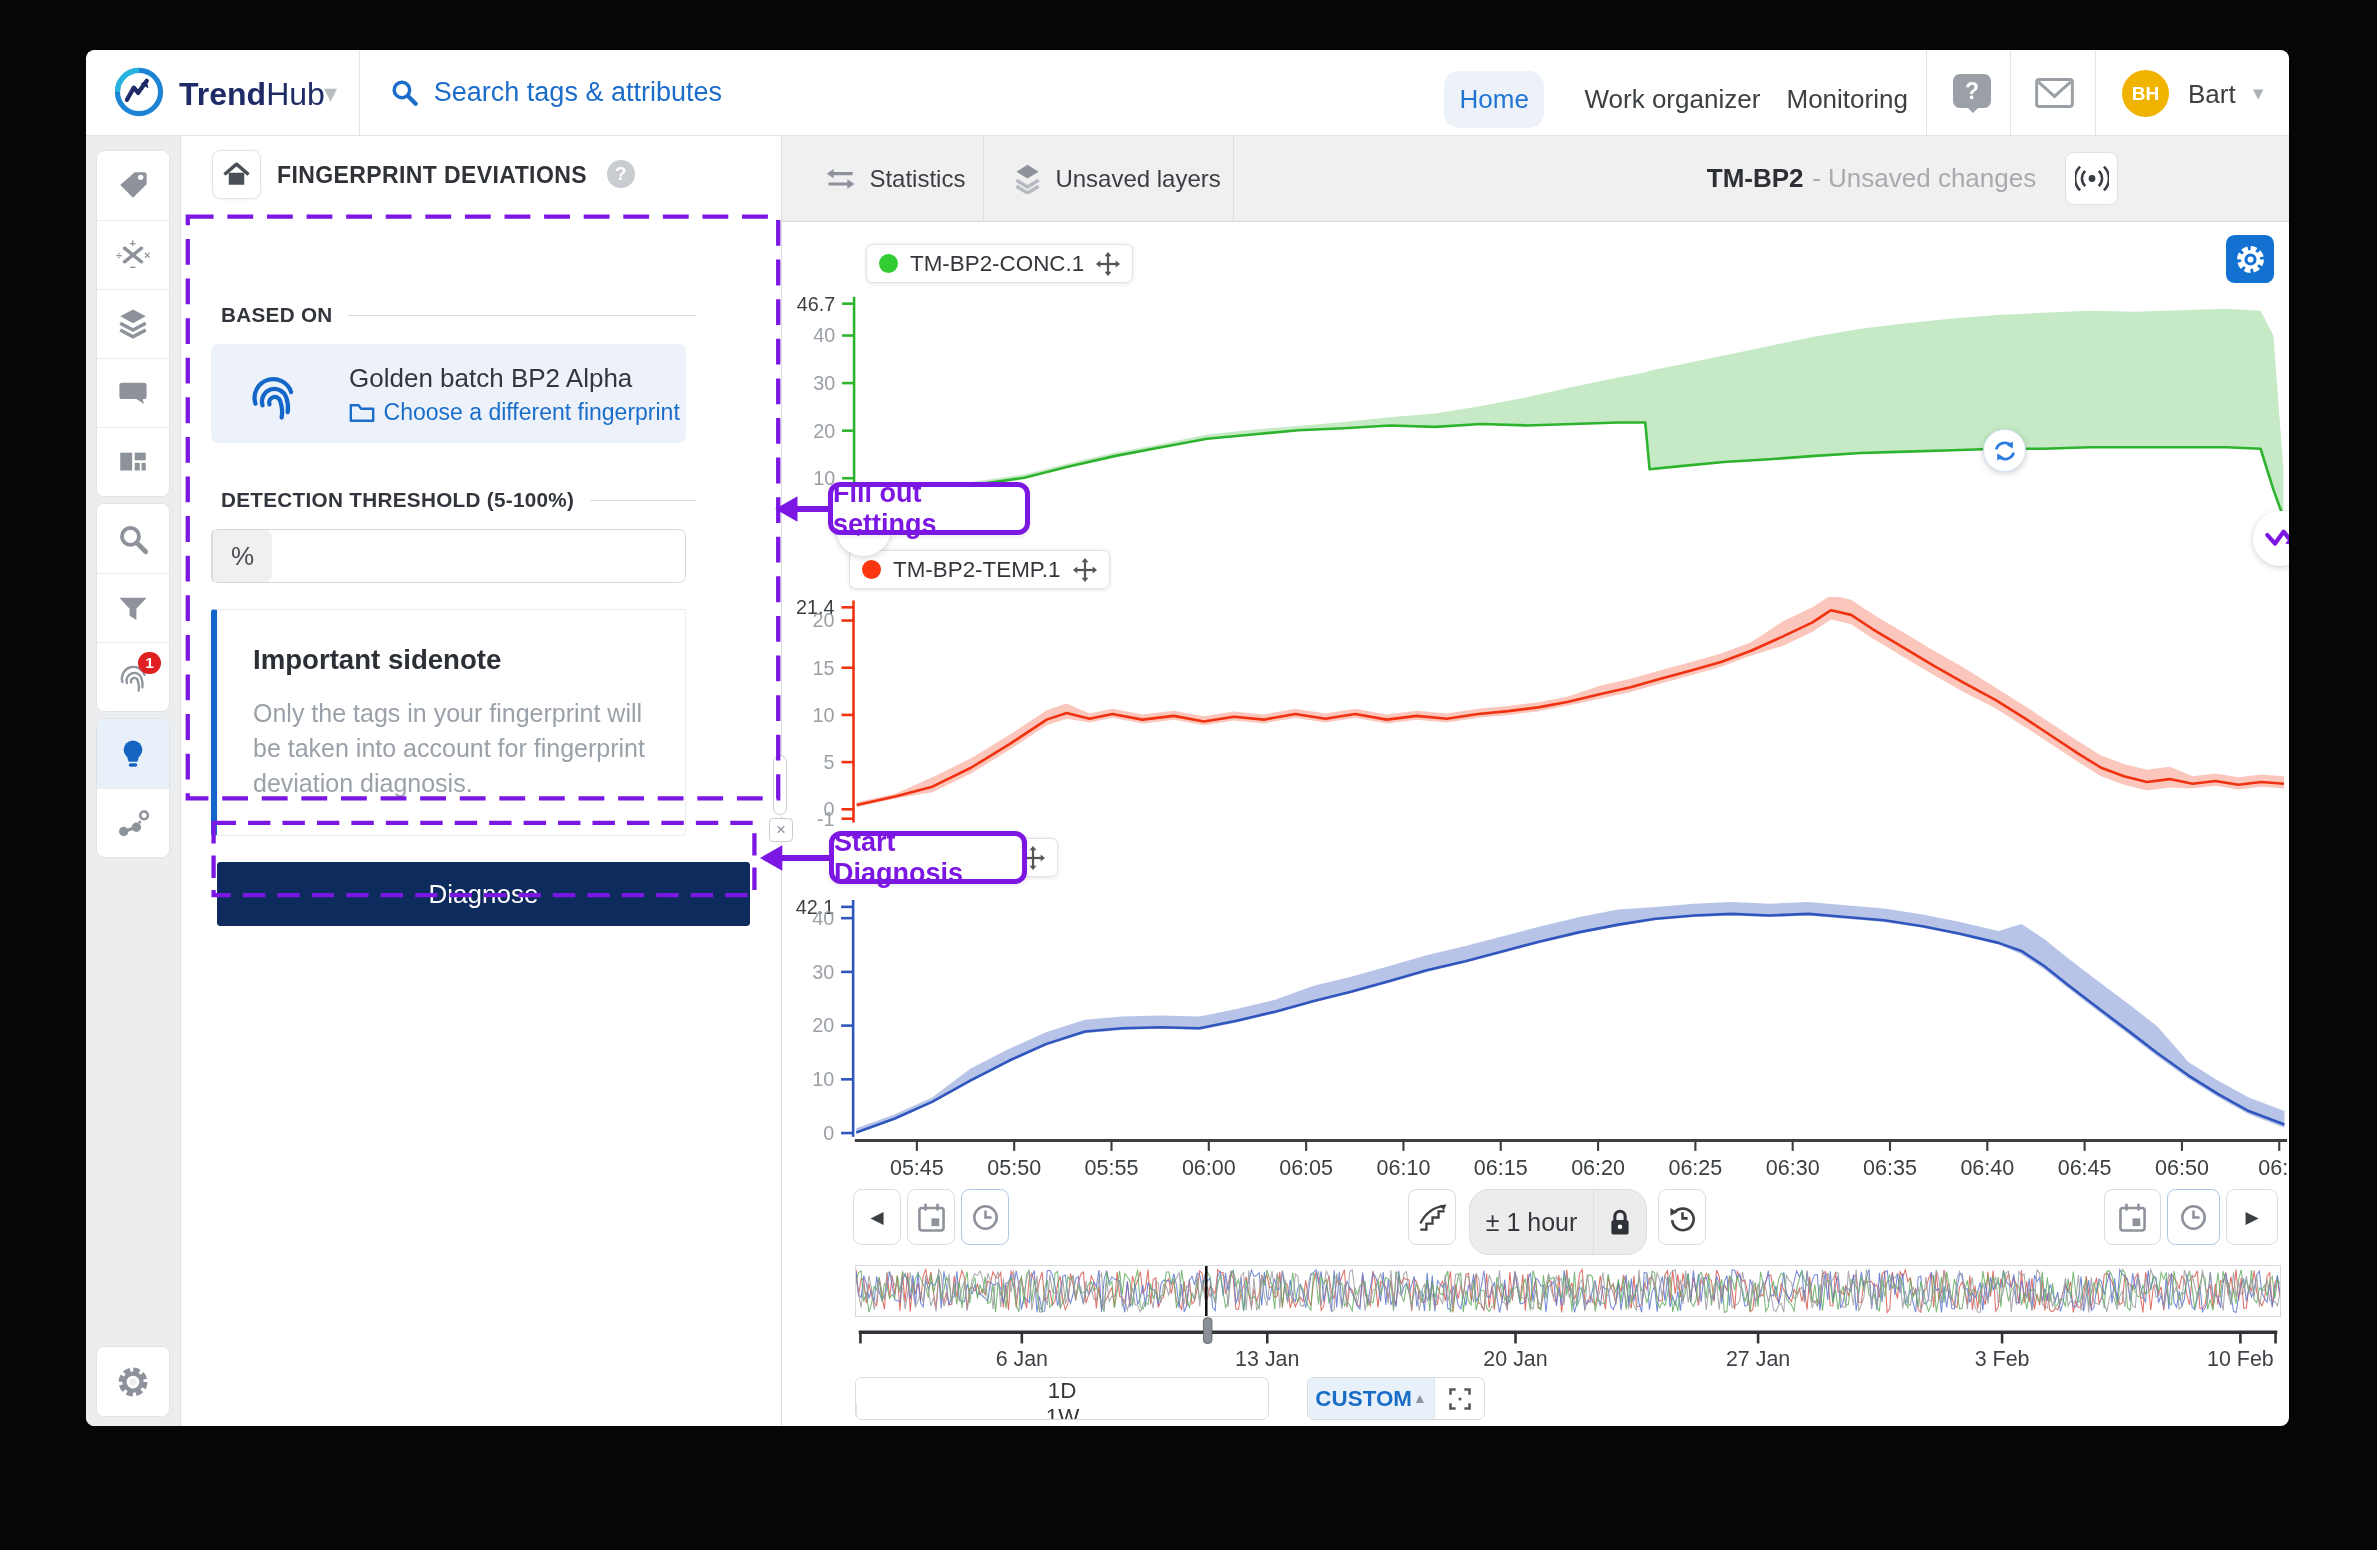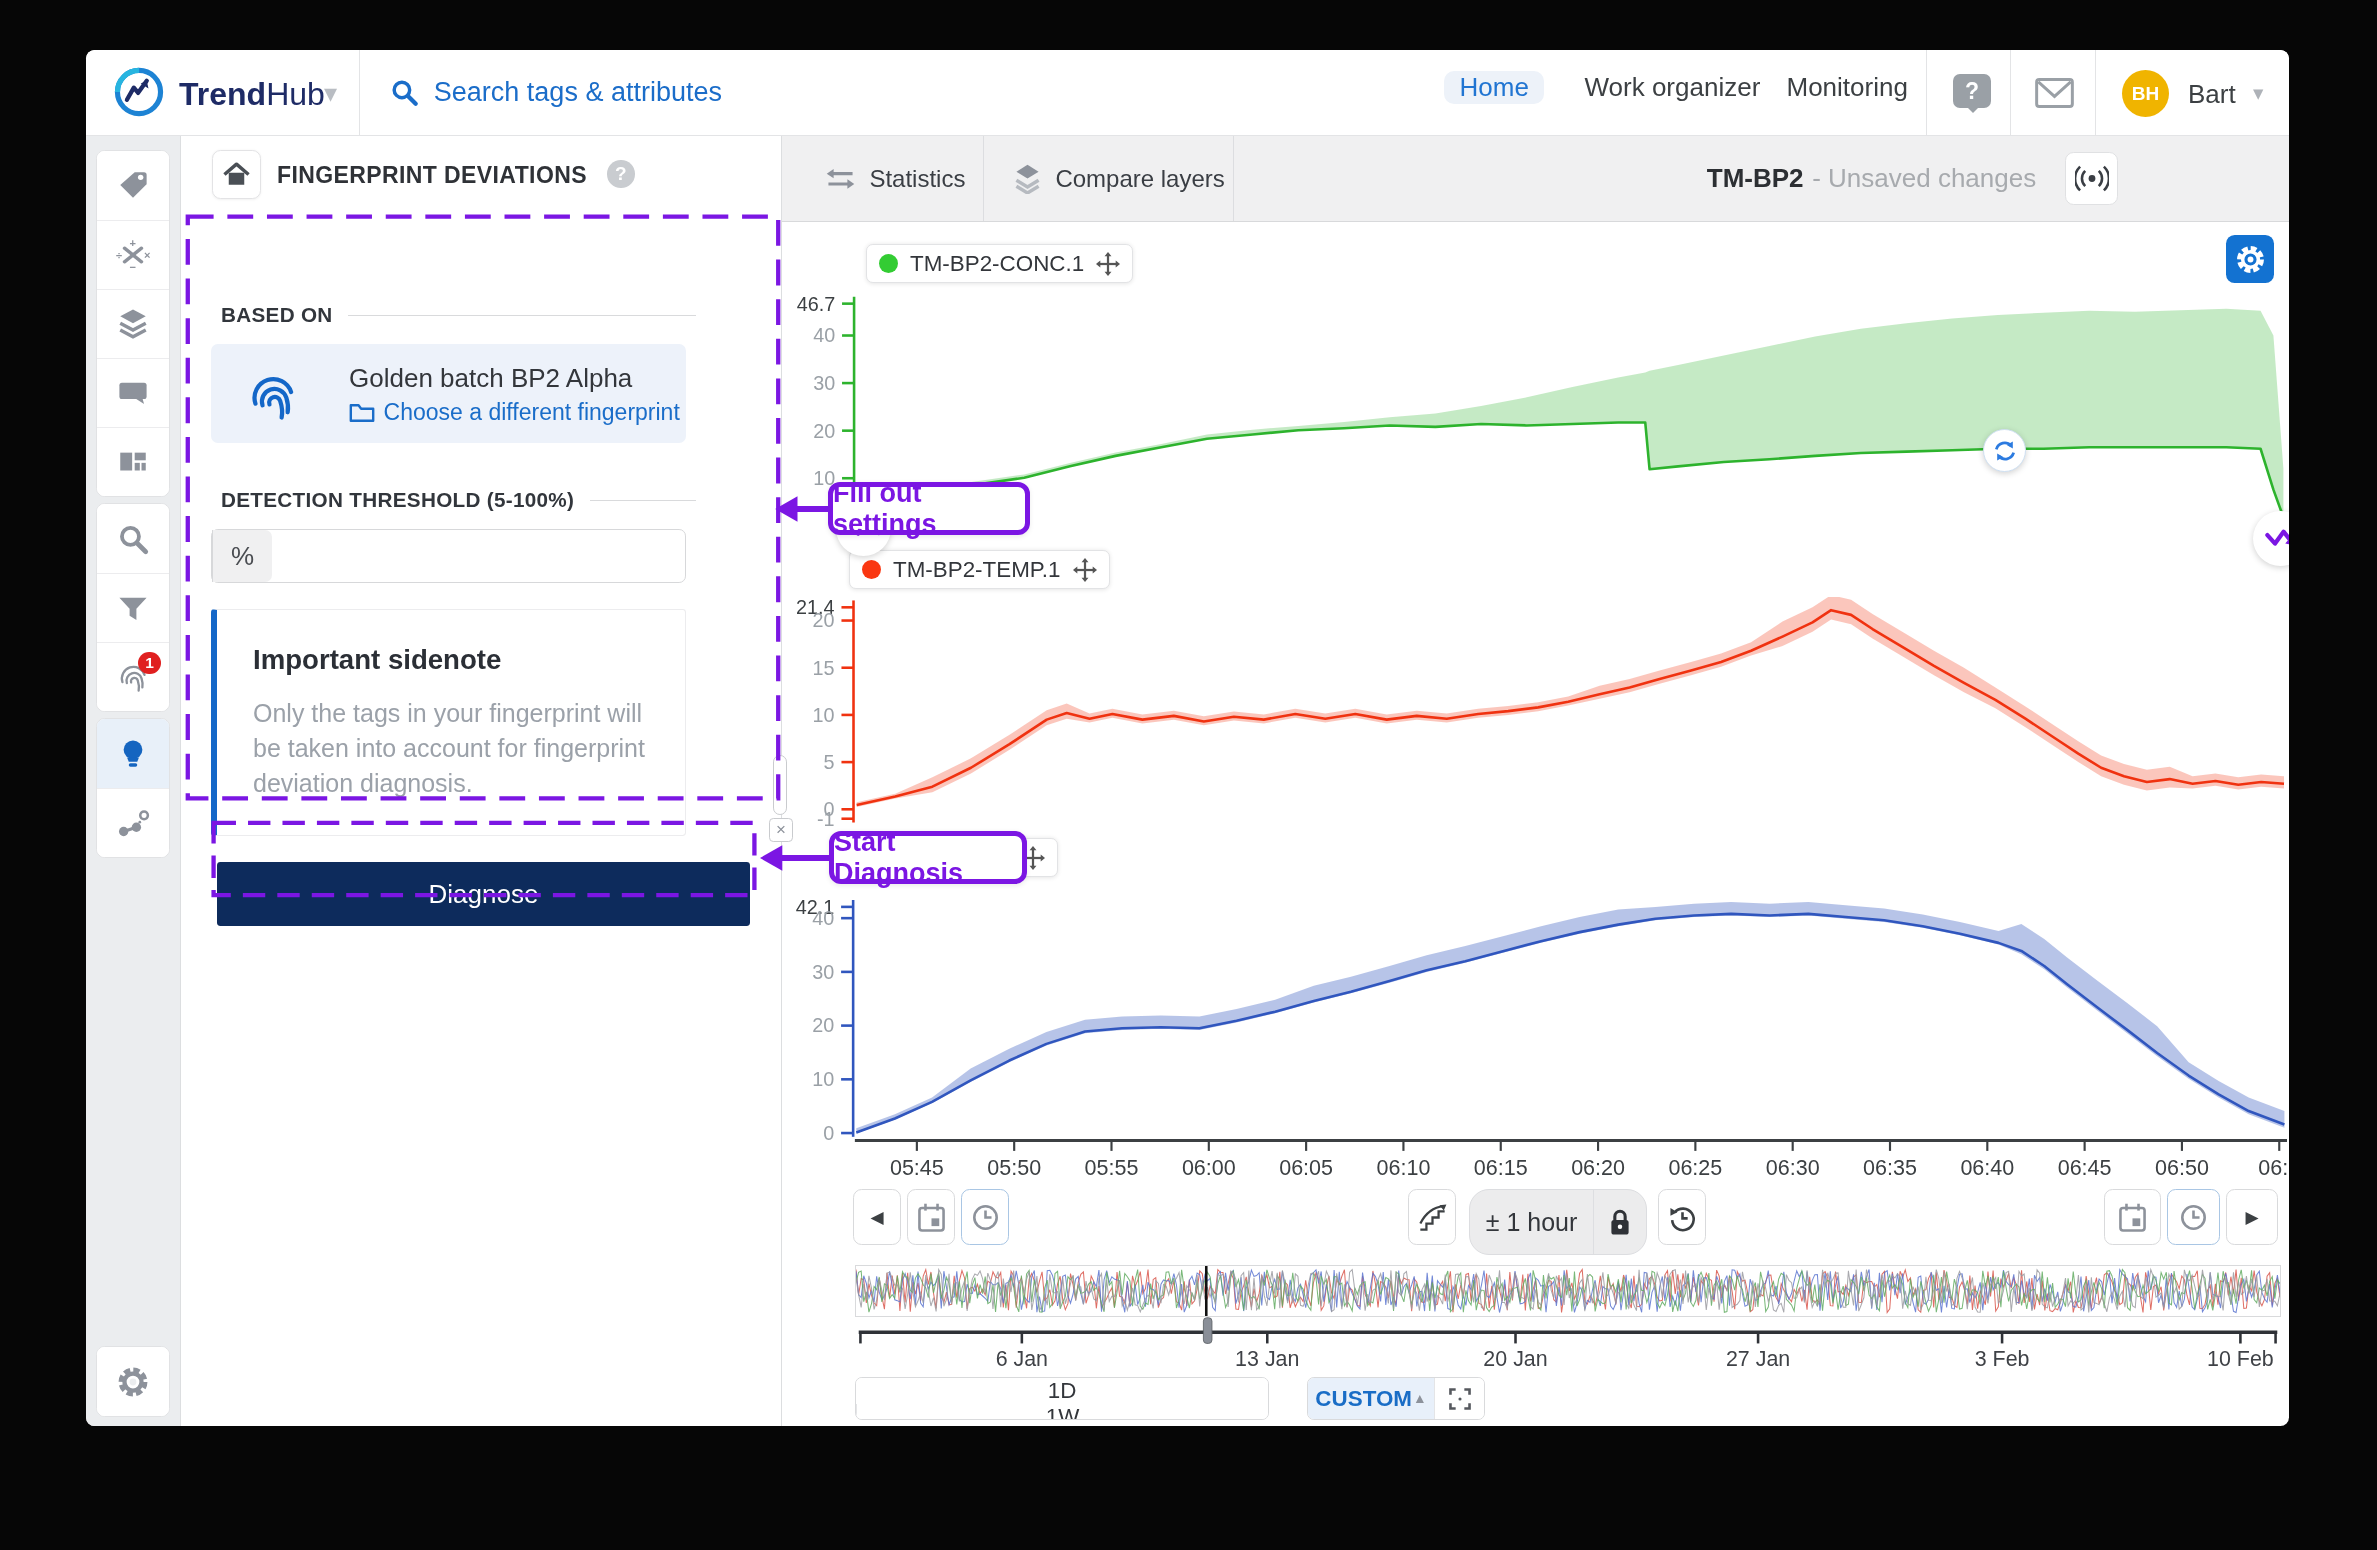--- a/index.html
+++ b/index.html
@@ -11,21 +11,21 @@
 
   
   .topbar { position:absolute; left:0; top:0; width:2203px; height:86px; background:#fff; border-bottom:0.9px solid #e3e4e6; z-index:30;}
   .logo-circ { position:absolute; left:27.6px; top:17px; width:50px; height:50px; }
   .logo-text { position:absolute; left:93px; top:26px; font-size:32px; color:#1e2b66; }
   .logo-text b { font-weight:700; } .logo-text span { font-weight:400; }
   .logo-caret { position:absolute; left:238px; top:27.6px; font-size:26px; color:#b9bdc3; }
   .tb-sep { position:absolute; top:0; width:0.9px; height:85px; background:#e3e4e6; }
   .search-row { position:absolute; left:303px; top:22.4px; display:flex; align-items:center; gap:13.8px; width:775px; height:41px; cursor:text;}
   .search-text { font-size:27px; color:#1b6dc9; }
-  .nav-item { position:absolute; top:20.7px; height:33px; display:flex; align-items:center; padding:0 15.5px; font-size:26px; color:#3c4043; border-radius:10px; cursor:pointer;}
+  .nav-item { position:absolute; top:20.7px; height:57px; display:flex; align-items:center; padding:0 15.5px; font-size:26px; color:#3c4043; border-radius:15px; cursor:pointer;}
   .nav-active { background:#edf2f9; color:#2175d2; }
   .help-chip { position:absolute; left:1867px; top:24px; width:38px; height:34px; background:#9aa0a6; border-radius:6.9px; color:#fff; font-weight:700; font-size:23px; text-align:center; line-height:34px;}
   .help-chip:after { content:""; position:absolute; left:13.8px; top:33px; border:6px solid transparent; border-top-color:#9aa0a6; }
   .avatar { position:absolute; left:2036px; top:20px; width:47px; height:47px; border-radius:50%; background:#f0b400; color:#fff; font-weight:700; font-size:19px; display:flex; align-items:center; justify-content:center;}
   .username { position:absolute; left:2102px; top:29px; font-size:26px; color:#3c4043; }
   .user-caret { position:absolute; left:2167px; top:31px; font-size:20.7px; color:#aeb2b8; }
 
   
   .rail { position:absolute; left:0; top:86px; width:95px; height:1290px; background:#ebedef; border-right:0.9px solid #dcdee0; z-index:20;}
   .rail-group { position:absolute; left:10.3px; width:74px; background:#fff; border:0.9px solid #e1e2e4; border-radius:8.6px; overflow:hidden; }
@@ -296,21 +296,21 @@
       </svg>
       <span>Statistics</span>
     </div>
     <div class="chead-sep" style="left:201px"></div>
     <div class="chead-btn" style="left:222px">
       <svg width="29" height="31" viewBox="0 0 34 36">
         <polygon points="17,2 30,10 17,18 4,10" fill="#8d929b"></polygon>
         <polyline points="4,20 17,28 30,20" fill="none" stroke="#b6bac0" stroke-width="4"></polyline>
         <polyline points="4,27 17,35 30,27" fill="none" stroke="#b6bac0" stroke-width="4"></polyline>
       </svg>
-      <span>Compare layers</span>
+      <span>Unsaved layers</span>
     </div>
     <div class="chead-sep" style="left:451px"></div>
     <div class="chead-title">
       <b>TM-BP2</b>
       <span>- Unsaved changes</span>
     </div>
     <div class="icon-btn" style="left:1283px; top:15.5px; width:53px; height:53px">
       <svg width="34" height="29" viewBox="0 0 40 34">
         <circle cx="20" cy="17" r="4" fill="#3a3e44"></circle>
         <path d="M12 8 a12.5 12.5 0 0 0 0 18 M28 8 a12.5 12.5 0 0 1 0 18" fill="none" stroke="#3a3e44" stroke-width="3"></path>

